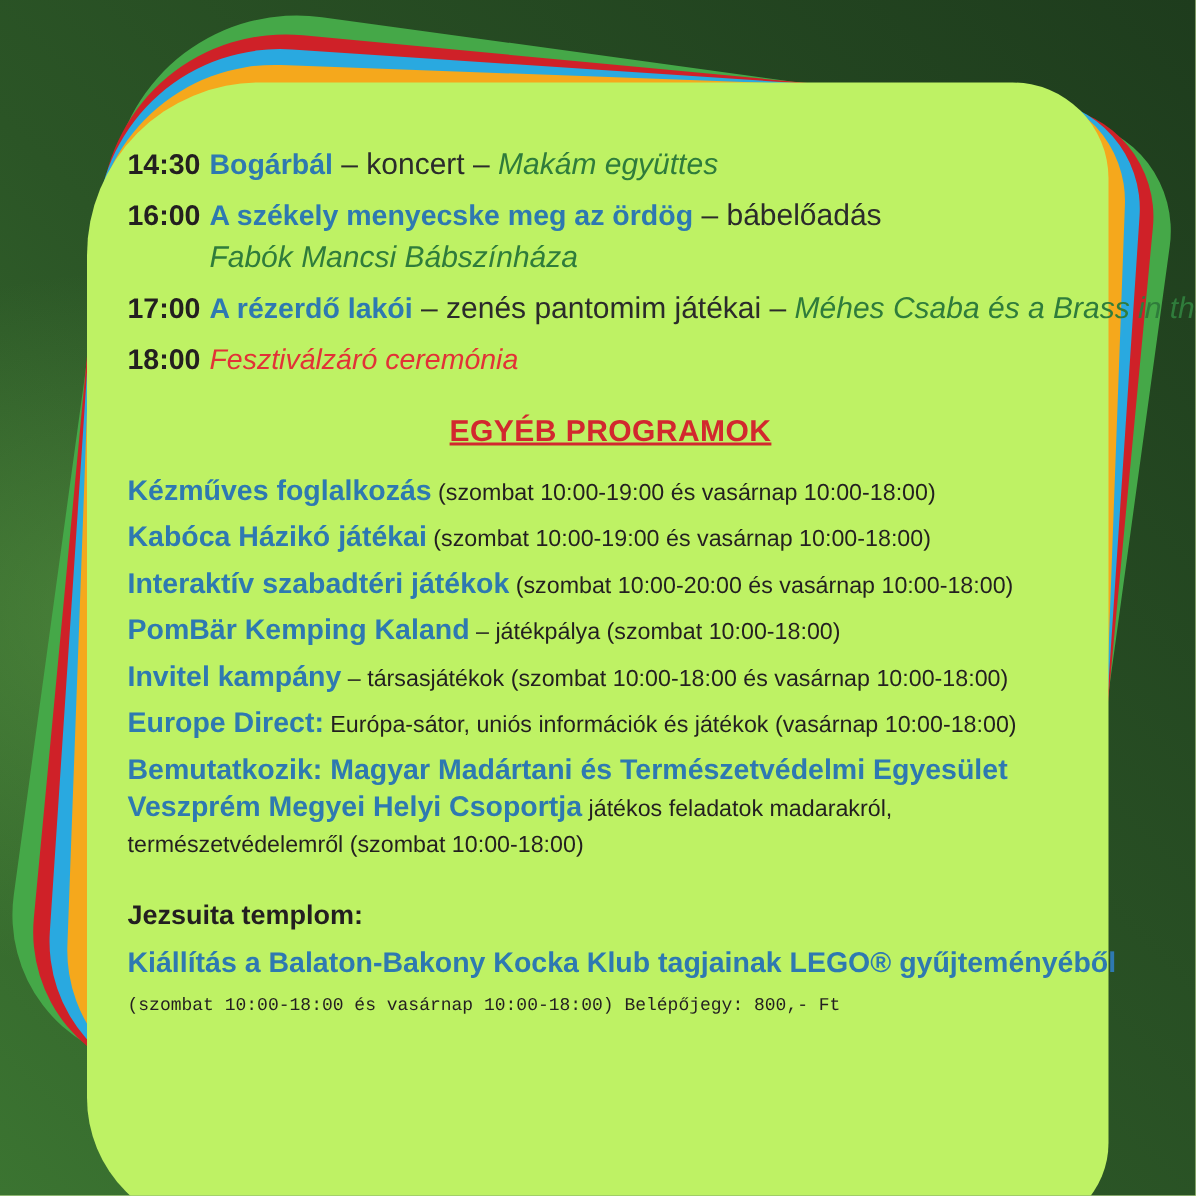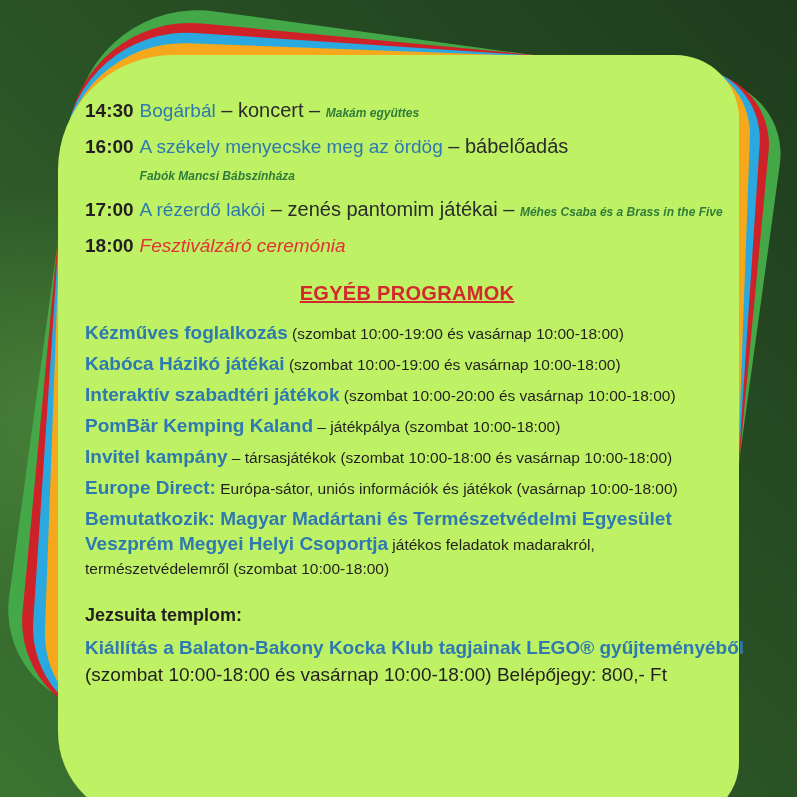--- a/index.html
+++ b/index.html
@@ -22,35 +22,35 @@
   .card{
     position:absolute;left:58px;top:55px;width:681px;height:765px;
     background:#bef264;border-radius:115px 64px 58px 88px;
   }
   .content{position:absolute;inset:0;padding:42px 10px 0 27px;box-sizing:border-box;}
 
   
   .srow{display:flex;margin-bottom:6px;}
   .time{flex:0 0 48px;margin-right:6px;font-weight:700;font-size:19px;color:#231f20;line-height:27px;}
   .stext{font-size:16px;line-height:27px;white-space:nowrap;color:#2b2b2b;}
-  .ev-title{font-weight:400;font-size:19px;color:#2e79b1;}
+  .ev-title{font-weight:700;font-size:19px;color:#2e79b1;}
   .ev-desc{font-size:20px;color:#2b2b2b;text-align:center;}
-  .ev-perf{font-weight:700;font-style:italic;font-size:12px;color:#2f7c3b;}
+  .ev-perf{font-weight:400;font-style:italic;font-size:20px;color:#2f7c3b;}
   .ev-closing{font-weight:400;font-style:italic;font-size:19px;color:#e23237;}
 
   
   .heading{margin:22px 0 16px;text-align:center;font-weight:700;font-size:20px;color:#d2282e;letter-spacing:.3px;text-decoration:underline;}
   .pitem{margin-bottom:6px;line-height:24px;font-size:15.5px;color:#231f20;}
   .p-title{font-weight:700;font-size:19px;color:#2e79b1;}
 
   
   .venue{margin-top:22px;}
   .v-name{font-weight:700;font-size:18px;color:#231f20;line-height:24px;}
   .v-title{font-weight:700;font-size:19px;color:#2e79b1;line-height:26px;margin-top:8px;white-space:nowrap;}
-  .v-details{font-size:19px;color:#231f20;line-height:24px;margin-top:2px;}
+  .v-details{font-size:12px;color:#231f20;line-height:24px;margin-top:2px;font-family:Liberation Mono, monospace;}
 </style>
 </head>
 <body>
 
 <div class="stripe s-green"></div>
 <div class="stripe s-red"></div>
 <div class="stripe s-blue"></div>
 <div class="stripe s-yellow"></div>
 
 <div class="card">

